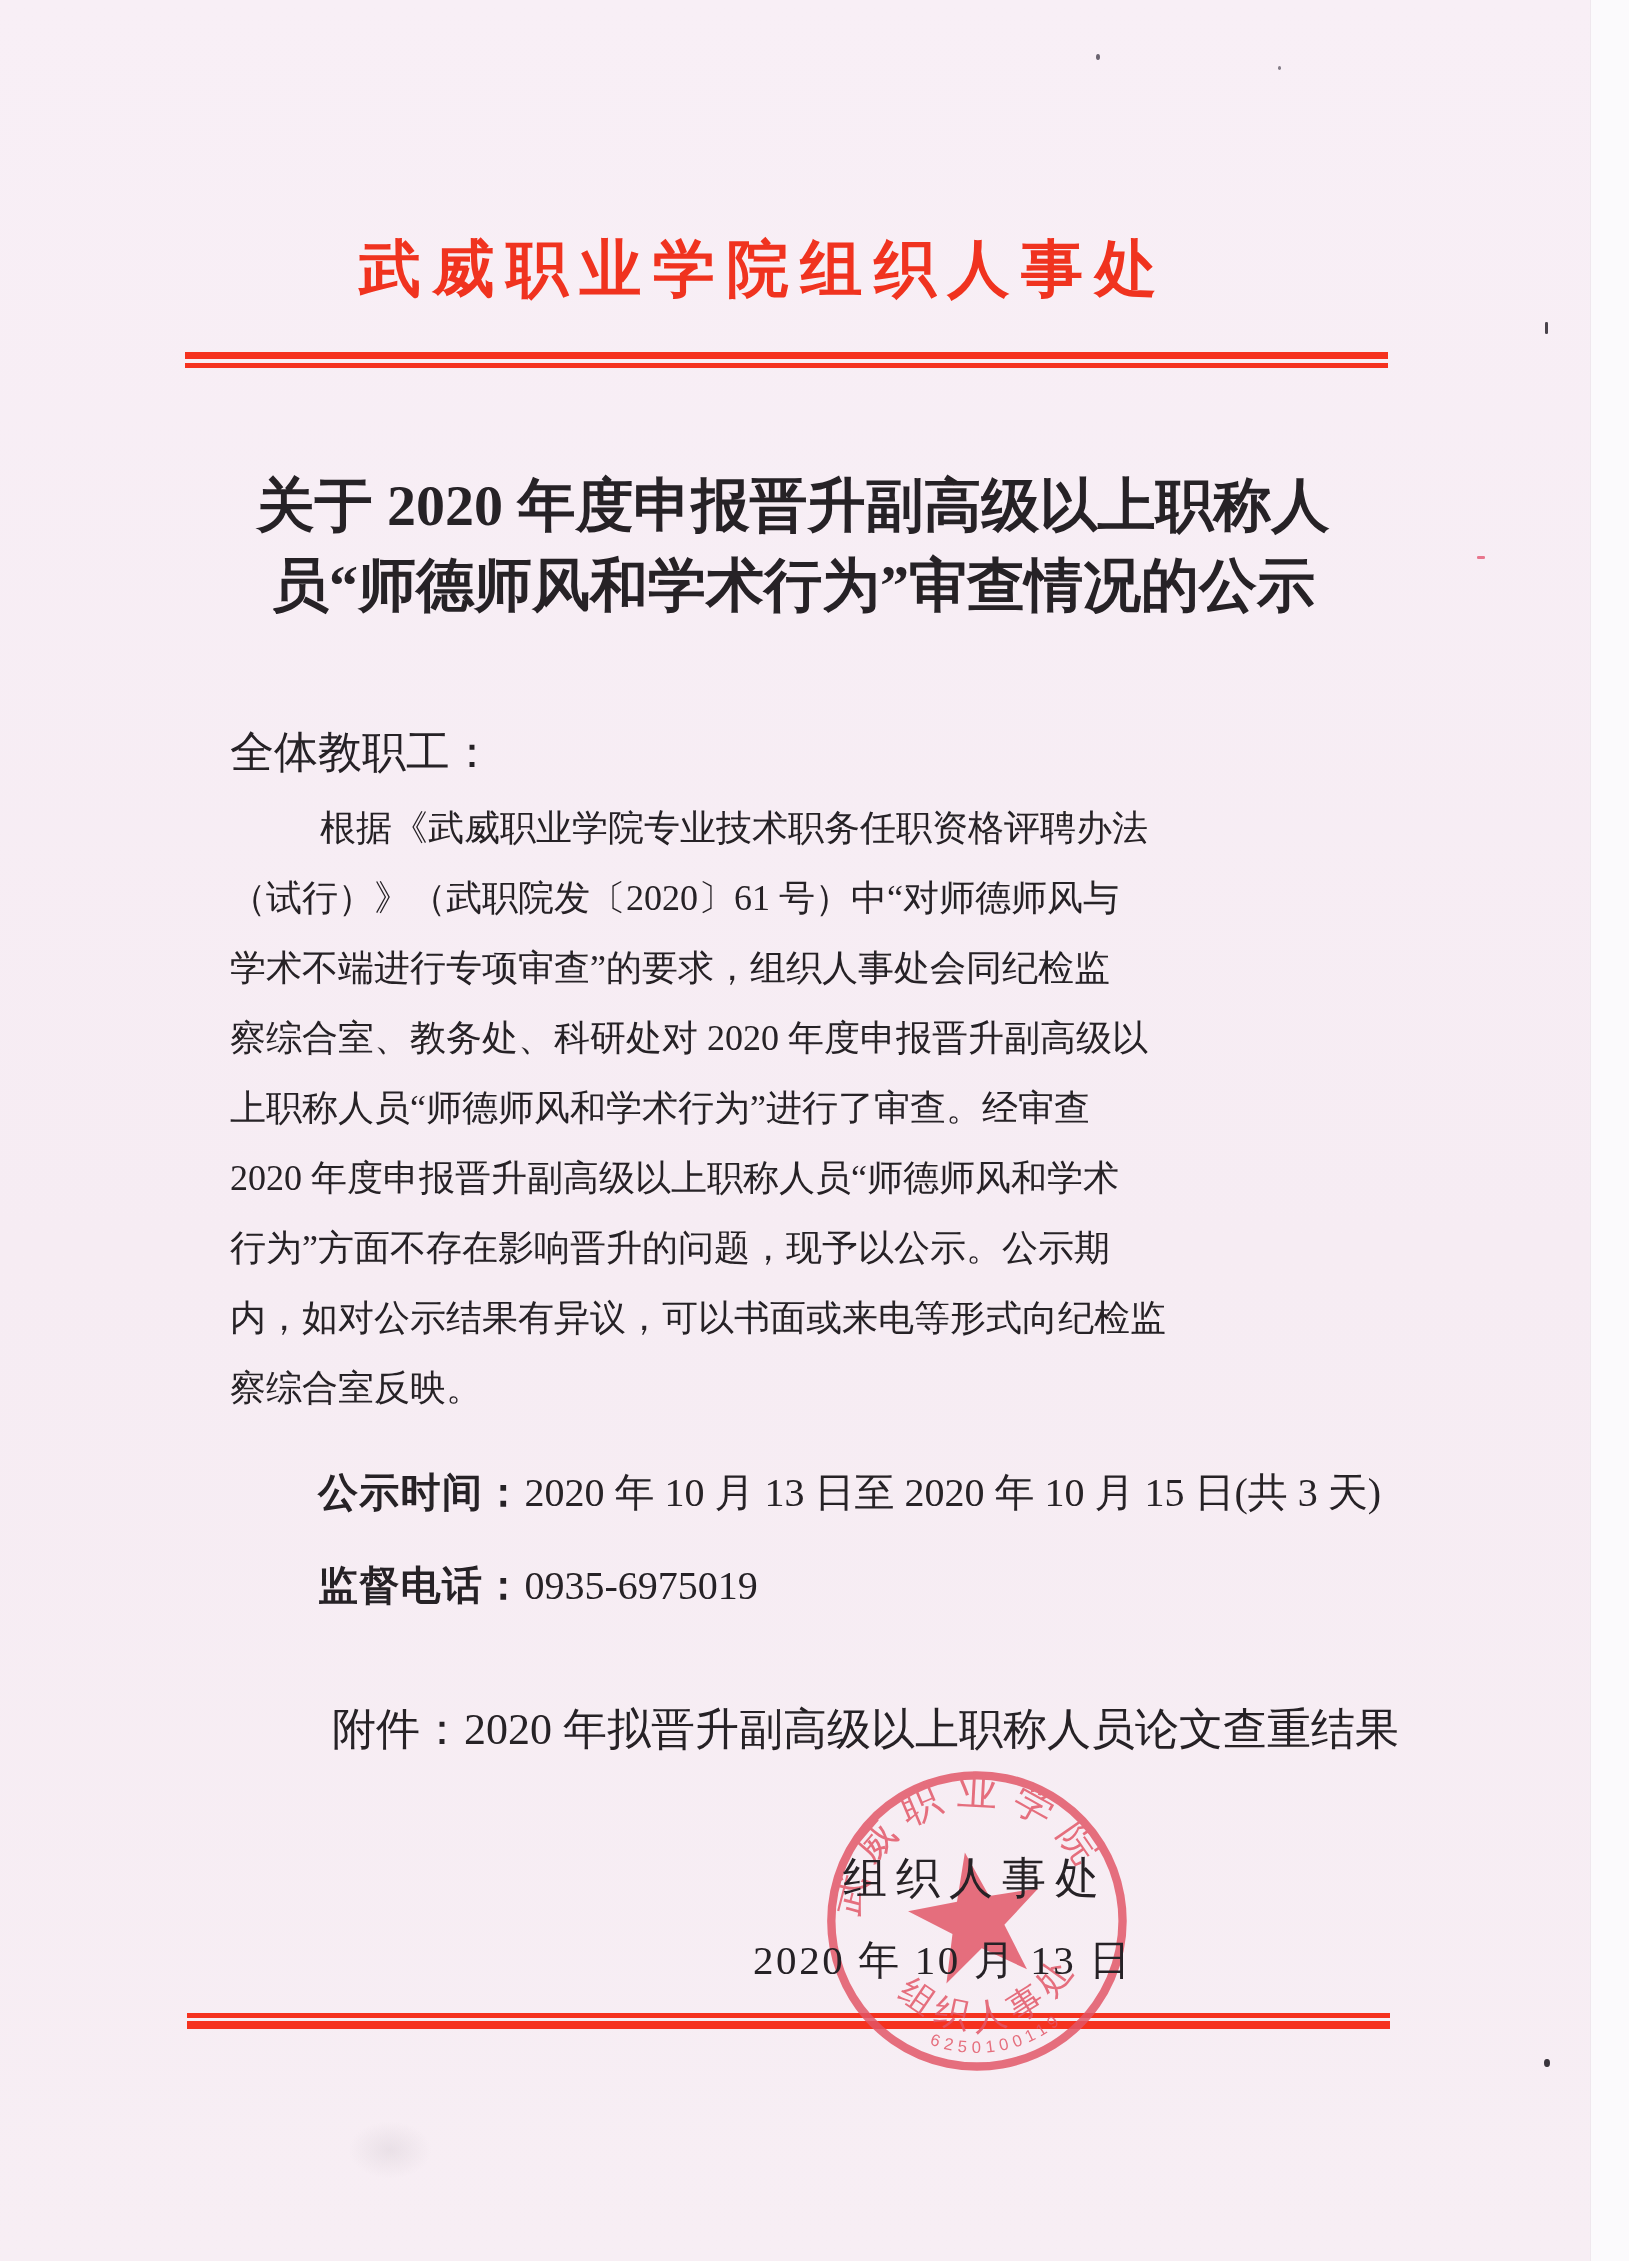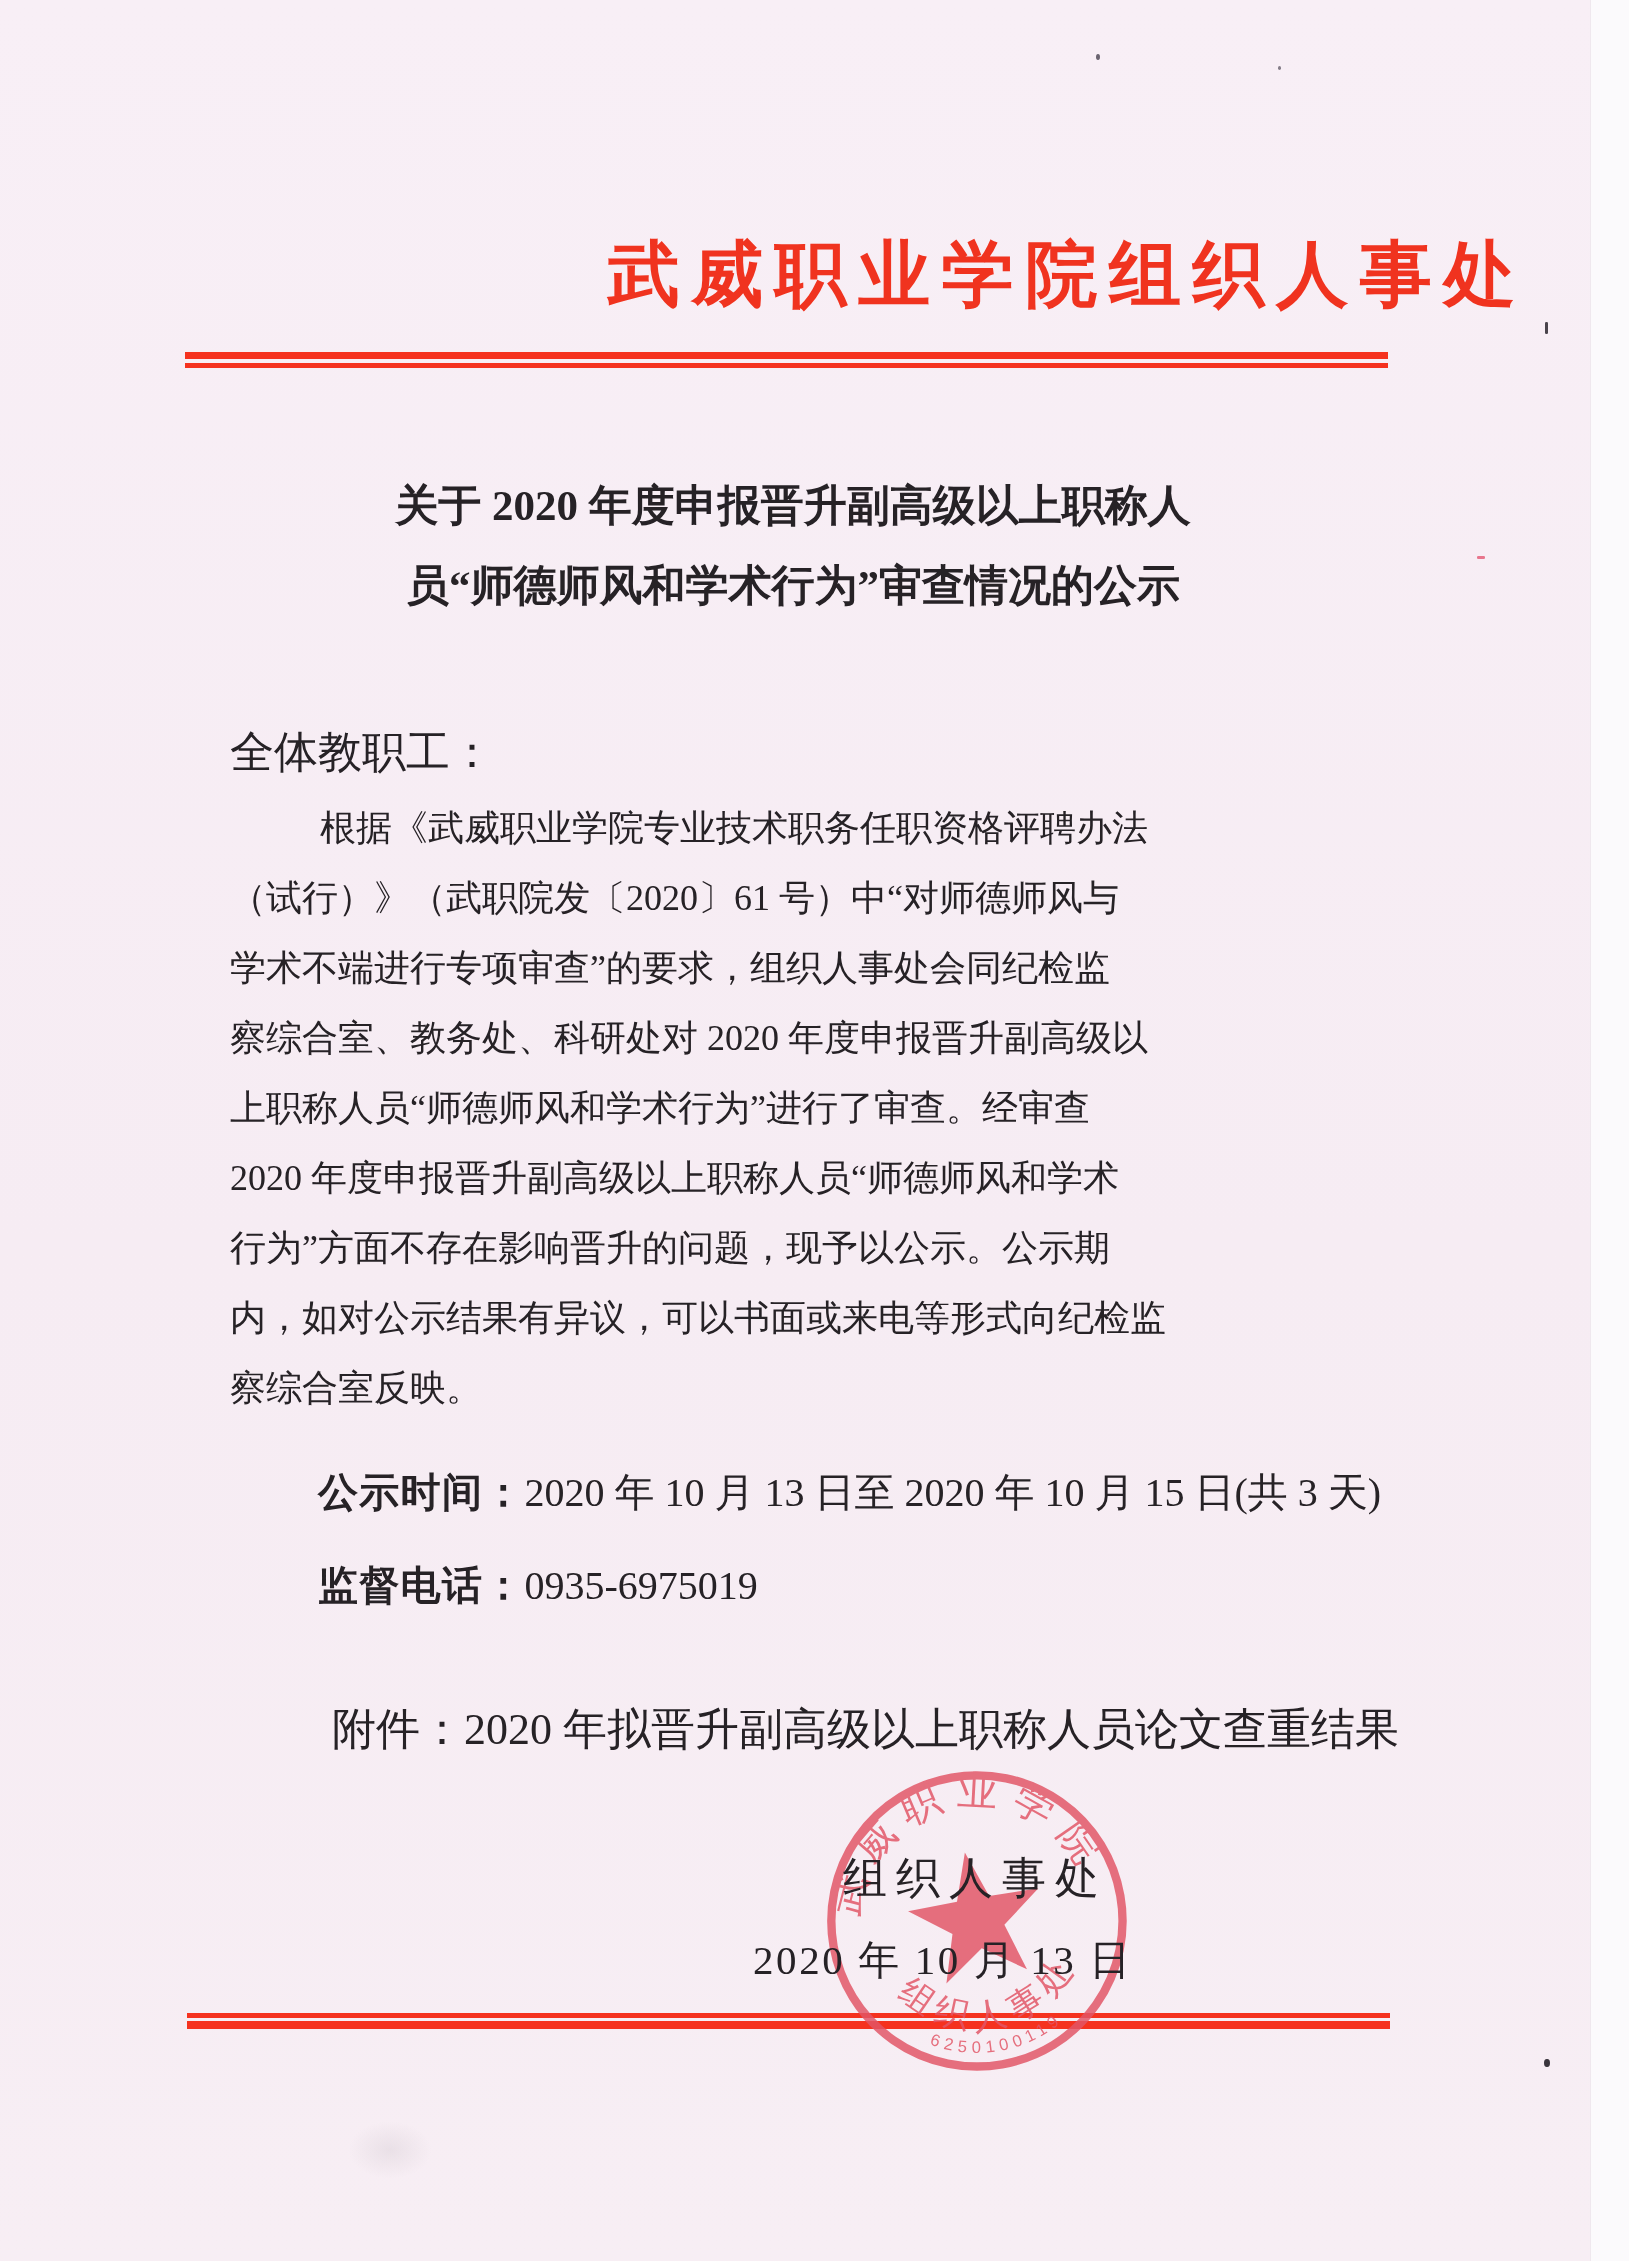--- a/index.html
+++ b/index.html
@@ -12,34 +12,34 @@
     color:#262226;
   }
   
   .scan-edge{
     position:absolute;top:0;right:0;width:39px;height:100%;
     background:#fbfafc;border-left:1.3px solid #efe8ee;
   }
   
   .header-title{
     position:absolute;top:227px;left:0;width:1527px;
-    text-align:right;
-    font-size:72px;font-weight:bold;letter-spacing:11.6px;
+    text-align:center;
+    font-size:62px;font-weight:bold;letter-spacing:11.6px;
     white-space:nowrap;
   }
   .rule{position:absolute;left:185px;width:1203px;}
   .rule-top-thick{top:352px;height:7px;}
   .rule-top-thin{top:363px;height:4.5px;}
   .rule-bottom-thin{top:2013px;height:5.2px;left:187px;}
   .rule-bottom-thick{top:2021px;height:8.4px;left:187px;}
   
   .doc-title{
     position:absolute;top:466px;left:187px;width:1212px;
     text-align:center;font-weight:bold;
-    font-size:43px;line-height:80px;
+    font-size:58px;line-height:80px;
     white-space:nowrap;
   }
   
   .greeting{
     position:absolute;top:723px;left:230px;
     font-size:44px;white-space:nowrap;
   }
   .body-block{
     position:absolute;top:793px;left:230px;width:1180px;
     font-size:36px;line-height:70px;white-space:nowrap;

